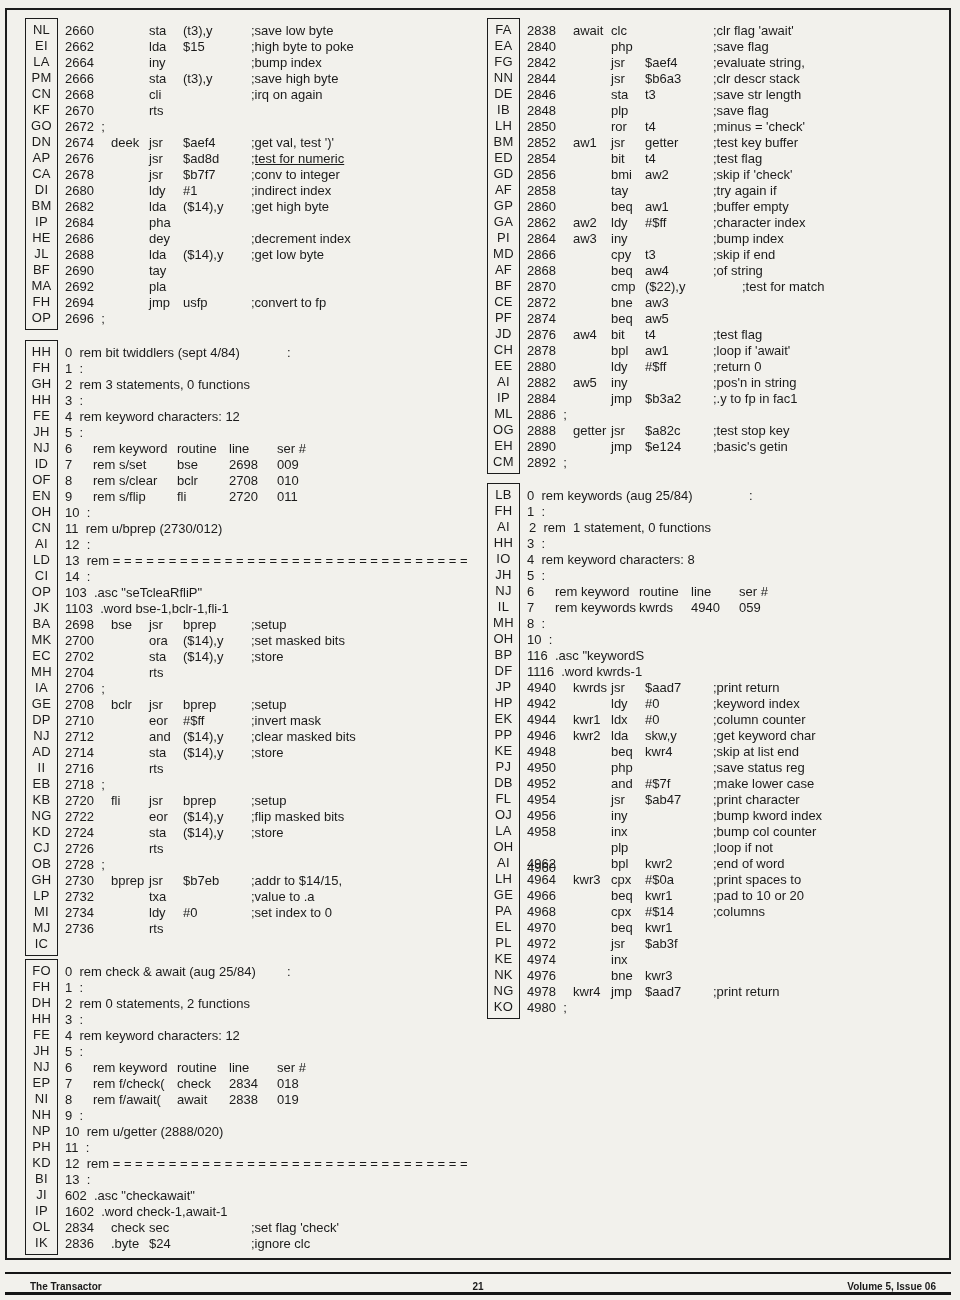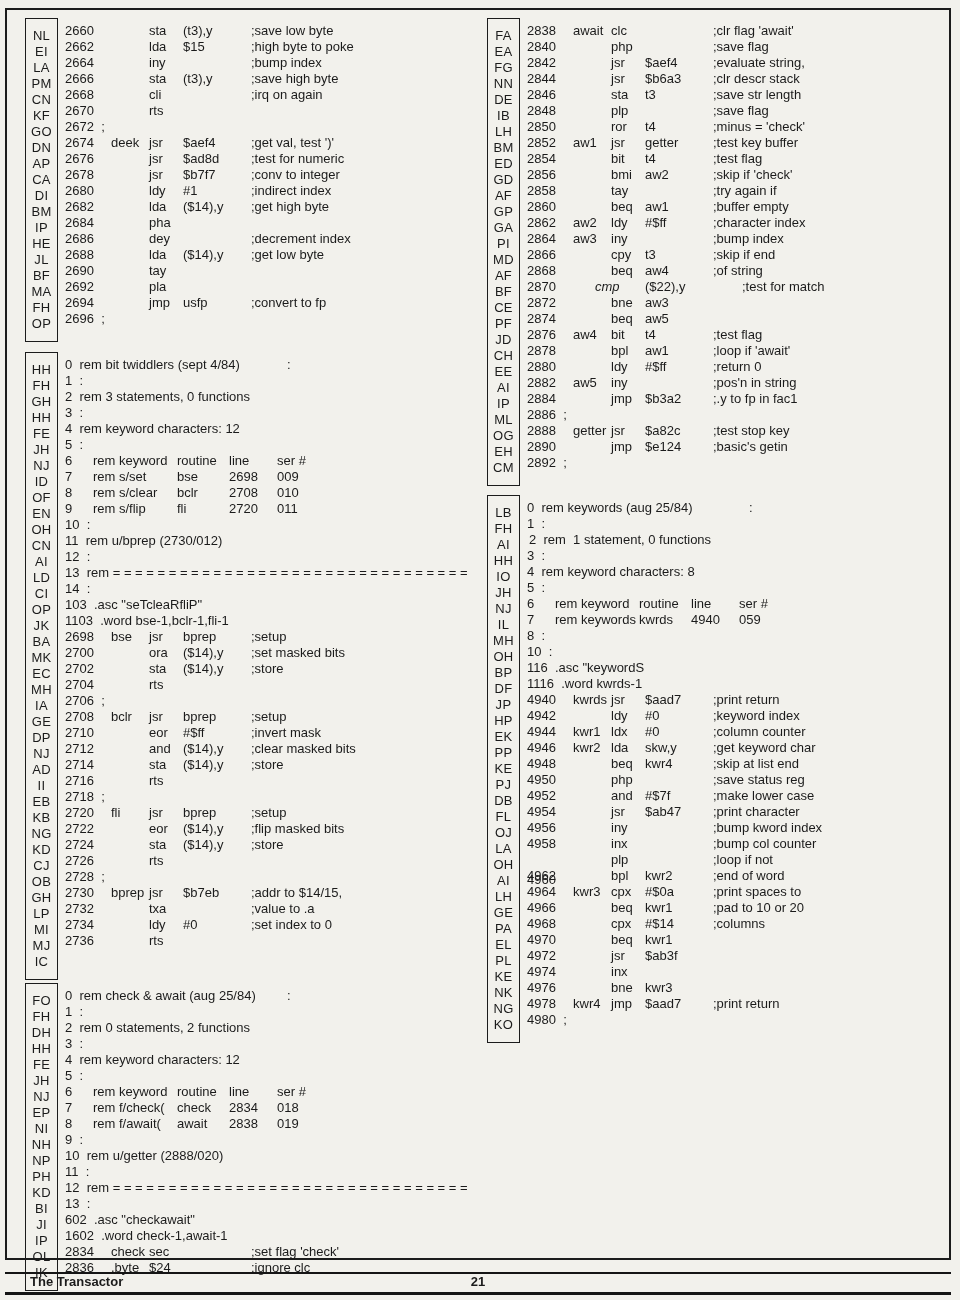--- a/index.html
+++ b/index.html
@@ -23,41 +23,41 @@
   .col{position:absolute;top:18px;}
   #col-0{left:25px;width:448px;}
   #col-1{left:487px;width:460px;}
   .block{display:flex;align-items:flex-start;}
   #col-0 .block + .block{margin-top:10px;}
   #col-0 .block:nth-child(3){margin-top:3px;}
   #col-1 .block + .block{margin-top:9px;}
   .ckcol{
     width:33px;box-sizing:border-box;
     border:1.5px solid #1c1c1c;
-    padding:9px 0;
+    padding:3px 0;
     flex:none;
   }
   .ckrow{
     height:16px;line-height:16px;
     font-size:13px;text-align:center;
     letter-spacing:.3px;
   }
   .ctcol{
     margin-left:7px;flex:1;
     padding-top:4.5px;
   }
   .row{position:relative;height:16px;font-size:13px;line-height:16px;}
   .seg{position:absolute;top:0;white-space:pre;}
   .footer{
     position:absolute;left:5px;width:946px;top:1272px;height:23px;
     border-top:2.5px solid #151515;
     border-bottom:3px solid #151515;
     box-sizing:border-box;
-    display:flex;align-items:flex-start;
-    font-weight:bold;font-size:13px;
+    display:flex;align-items:flex-end;
+    font-weight:bold;font-size:10px;
   }
   .footer .f-left{margin-left:25px;}
   .footer .f-center{position:absolute;left:0;right:0;text-align:center;}
   .footer .f-right{margin-left:auto;margin-right:15px;margin-top:40px;}
 </style>
 </head>
 <body>
 
 <div class="page-border"></div>
 
@@ -124,21 +124,21 @@
           <span class="seg" style="left: 0px;">2674</span>
           <span class="seg" style="left: 46px;">deek</span>
           <span class="seg" style="left: 84px;">jsr</span>
           <span class="seg" style="left: 118px;">$aef4</span>
           <span class="seg" style="left: 186px;">;get val, test ')'</span>
         </div>
         <div class="row">
           <span class="seg" style="left: 0px;">2676</span>
           <span class="seg" style="left: 84px;">jsr</span>
           <span class="seg" style="left: 118px;">$ad8d</span>
-          <span class="seg" style="left: 186px;">;test for numeric</span>
+          <span class="seg" style="left: 186px; text-decoration: underline;">;test for numeric</span>
         </div>
         <div class="row">
           <span class="seg" style="left: 0px;">2678</span>
           <span class="seg" style="left: 84px;">jsr</span>
           <span class="seg" style="left: 118px;">$b7f7</span>
           <span class="seg" style="left: 186px;">;conv to integer</span>
         </div>
         <div class="row">
           <span class="seg" style="left: 0px;">2680</span>
           <span class="seg" style="left: 84px;">ldy</span>
@@ -624,21 +624,21 @@
           <span class="seg" style="left: 186px;">;skip if end</span>
         </div>
         <div class="row">
           <span class="seg" style="left: 0px;">2868</span>
           <span class="seg" style="left: 84px;">beq</span>
           <span class="seg" style="left: 118px;">aw4</span>
           <span class="seg" style="left: 186px;">;of string</span>
         </div>
         <div class="row">
           <span class="seg" style="left: 0px;">2870</span>
-          <span class="seg" style="left: 68px; font-style: italic;">cmp</span>
+          <span class="seg" style="left: 84px;">cmp</span>
           <span class="seg" style="left: 118px;">($22),y</span>
           <span class="seg" style="left: 186px; margin-left: 29px;">;test for match</span>
         </div>
         <div class="row">
           <span class="seg" style="left: 0px;">2872</span>
           <span class="seg" style="left: 84px;">bne</span>
           <span class="seg" style="left: 118px;">aw3</span>
         </div>
         <div class="row">
           <span class="seg" style="left: 0px;">2874</span>

